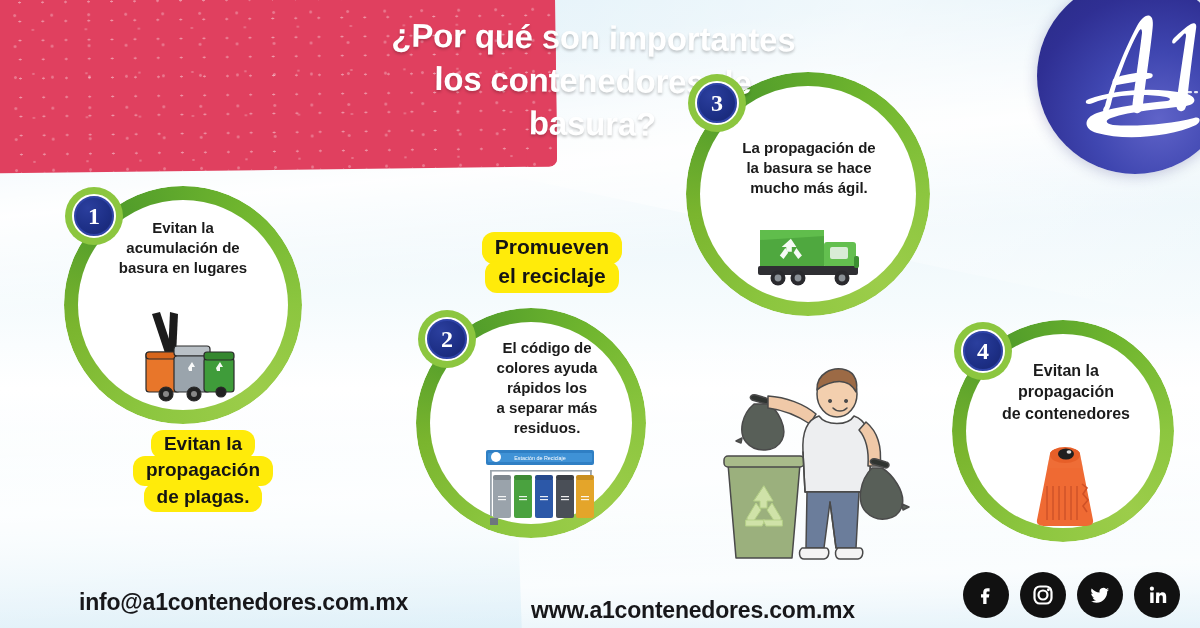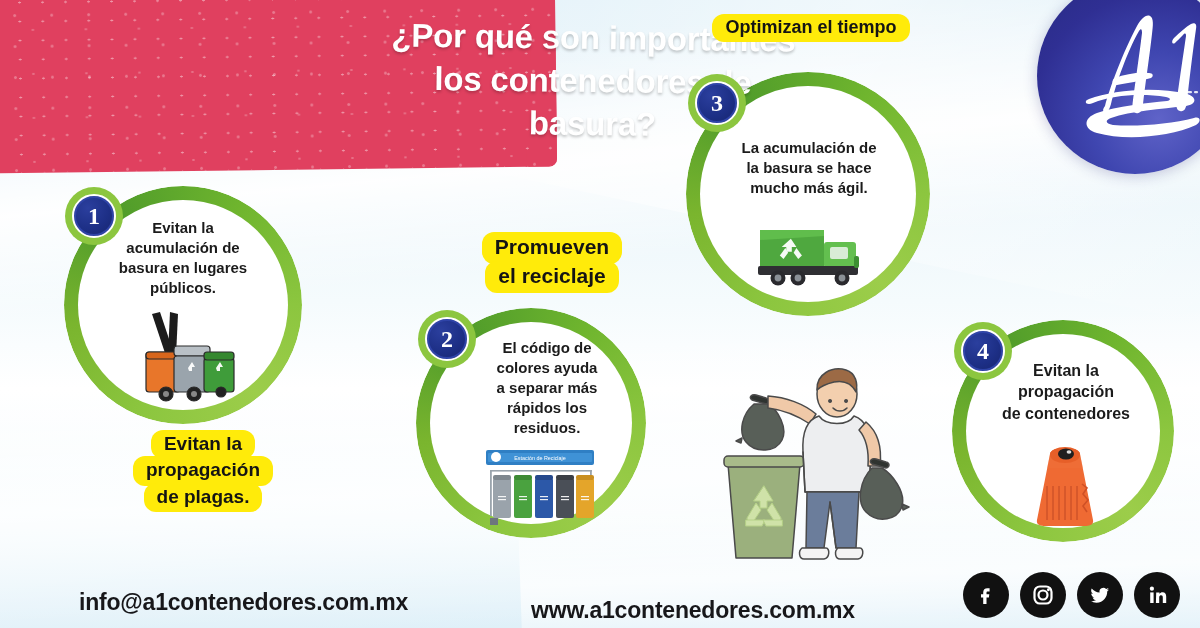--- a/index.html
+++ b/index.html
@@ -204,21 +204,20 @@
   <div class="node" style="left:64px; top:186px; width:238px; height:238px;">
     <div class="ring" style="width:238px; height:238px;"></div>
     <div class="inner" style="left:14px; top:14px; width:210px; height:210px;"></div>
     <div class="badge" style="left:1px; top:1px;">
       <div class="disc">1</div>
     </div>
     <div class="node-text" style="left:14px; top:32px; width:210px;">
       <div>Evitan la</div>
       <div>acumulación de</div>
       <div>basura en lugares</div>
-      <div>públicos.</div>
     </div>
 
     <div class="node-art" style="left:62px; top:120px; width:116px; height:96px;">
       <svg width="116" height="96" viewBox="0 0 116 96">
         <g stroke="#2a2a2a" stroke-width="1.2">
           <path d="M26 8 L34 6 L48 48 L40 50 Z" fill="#1c1c1c" stroke="none"></path>
           <path d="M44 6 L52 8 L50 50 L42 48 Z" fill="#1c1c1c" stroke="none"></path>
           <rect x="20" y="46" width="34" height="40" rx="3" fill="#e8762a"></rect>
           <rect x="20" y="46" width="34" height="7" rx="3" fill="#d8661c"></rect>
           <rect x="48" y="40" width="36" height="10" rx="3" fill="#b9c0c6"></rect>
@@ -246,22 +245,22 @@
 
   <div class="node" style="left:416px; top:308px; width:230px; height:230px;">
     <div class="ring" style="width:230px; height:230px;"></div>
     <div class="inner" style="left:14px; top:14px; width:202px; height:202px;"></div>
     <div class="badge" style="left:2px; top:2px;">
       <div class="disc">2</div>
     </div>
     <div class="node-text" style="left:50px; top:30px; width:162px; font-size:15px;">
       <div>El código de</div>
       <div>colores ayuda</div>
+      <div>rápidos los</div>
       <div>a separar más</div>
-      <div>rápidos los</div>
       <div>residuos.</div>
     </div>
 
     <div class="node-art" style="left:68px; top:140px; width:114px; height:78px;">
       <svg width="114" height="78" viewBox="0 0 114 78">
         <rect x="2" y="2" width="108" height="15" rx="2" fill="#2f7fc4"></rect>
         <rect x="4" y="5" width="104" height="9" rx="1" fill="#3f92d6"></rect>
         <circle cx="12" cy="9" r="5" fill="#ffffff"></circle>
         <text x="56" y="12" font-size="5.4" fill="#ffffff" text-anchor="middle" font-family="Liberation Sans, sans-serif">Estación de Reciclaje</text>
         <g>
@@ -302,21 +301,21 @@
     <span>el reciclaje</span>
   </div>
 
   <div class="node" style="left:686px; top:72px; width:244px; height:244px;">
     <div class="ring" style="width:244px; height:244px;"></div>
     <div class="inner" style="left:14px; top:14px; width:216px; height:216px;"></div>
     <div class="badge" style="left:2px; top:2px;">
       <div class="disc">3</div>
     </div>
     <div class="node-text" style="left:28px; top:66px; width:190px;">
-      <div>La acumulación de</div>
+      <div>La propagación de</div>
       <div>la basura se hace</div>
       <div>mucho más ágil.</div>
     </div>
 
     <div class="node-art" style="left:68px; top:148px; width:116px; height:68px;">
       <svg width="116" height="68" viewBox="0 0 116 68">
         <path d="M6 10 L70 10 L70 48 L6 48 Z" fill="#4fa83f"></path>
         <path d="M6 10 L70 10 L70 16 L6 20 Z" fill="#60bd4c"></path>
         <rect x="70" y="22" width="32" height="26" rx="3" fill="#63bf4f"></rect>
         <rect x="76" y="27" width="18" height="12" rx="2" fill="#d8ecd6"></rect>
@@ -334,21 +333,20 @@
         </g>
         <g fill="#ffffff" opacity=".95" transform="translate(24,17) scale(0.92)">
           <path d="M14 2 L20 11 L15 11 L15 16 L9 16 L9 11 L4 11 Z" transform="rotate(0 12 9)"></path>
           <path d="M2 20 L8 12 L11 17 L6 24 Z"></path>
           <path d="M26 20 L20 12 L17 17 L22 24 Z"></path>
         </g>
       </svg>
     </div>
   </div>
   <div class="ylabel" style="left:706px; top:14px; width:210px; font-size:18px;">
-    <span>Optimizan el tiempo</span>
   </div>
 
   <div class="node" style="left:952px; top:320px; width:222px; height:222px;">
     <div class="ring" style="width:222px; height:222px;"></div>
     <div class="inner" style="left:14px; top:14px; width:194px; height:194px;"></div>
     <div class="badge" style="left:2px; top:2px;">
       <div class="disc">4</div>
     </div>
     <div class="node-text" style="left:6px; top:40px; width:216px; font-size:16px;">
       <div>Evitan la</div>

